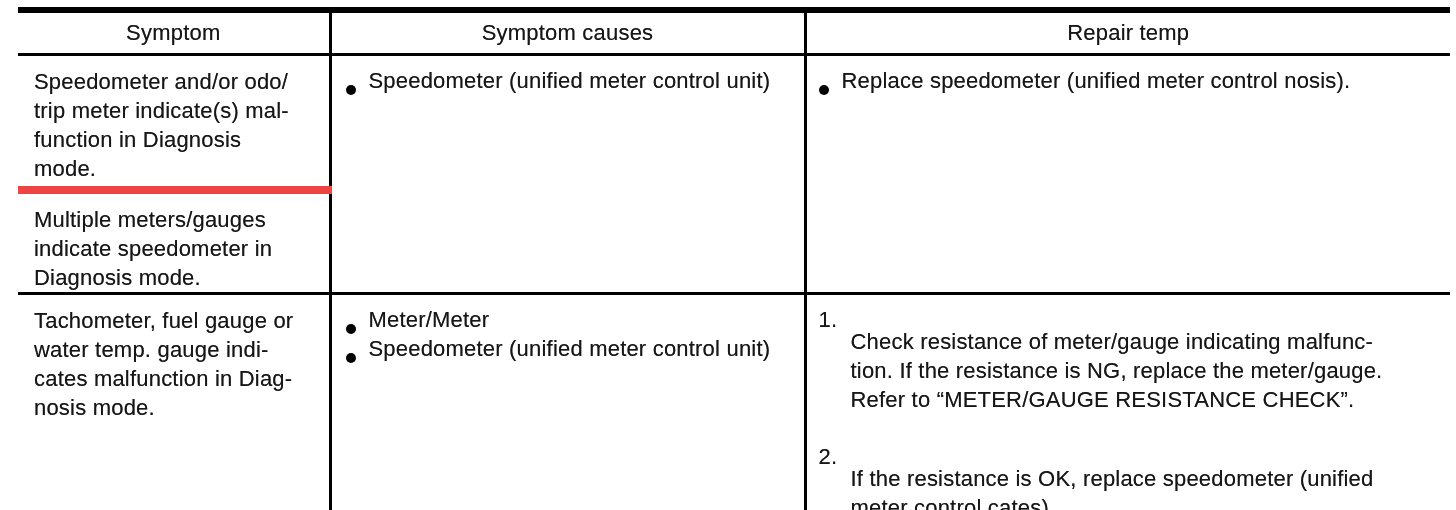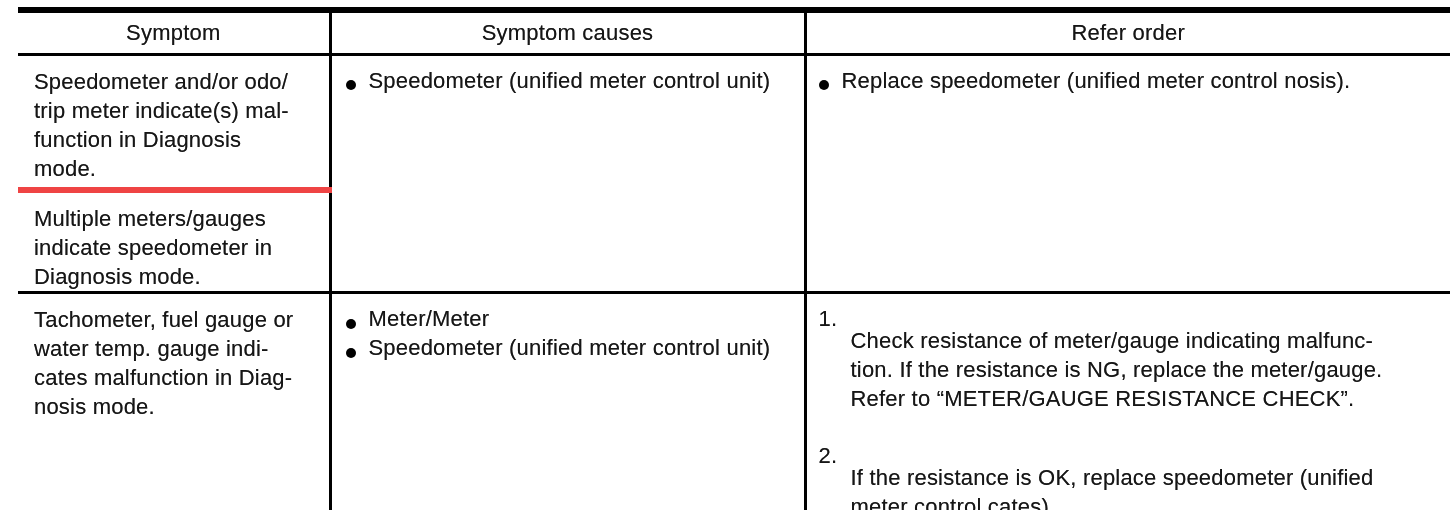--- a/index.html
+++ b/index.html
@@ -43,31 +43,31 @@
     text-align: center;
     font-weight: normal;
     border-bottom: 3px solid #000;
   }
   .vline { border-left: 3px solid #000; }
 
   td.symptom {
     white-space: pre-line;
     padding: 11px 6px 0 16px;
   }
-  tr.row-1a td.symptom { height: 136px; border-bottom: 6px solid #ef4444; }
+  tr.row-1a td.symptom { height: 136px; border-bottom: 8px solid #ef4444; }
   tr.row-1b td.symptom { height: 102px; }
   tr.row-1b td, td.rowspan-cell { border-bottom: 3px solid #000; }
   tr.row-2 > td { height: 195px; }
 
   td.causes { padding: 10px 6px 0 14px; }
   td.repair { padding: 10px 4px 0 12px; }
 
   .bullet-item {
     display: flex;
-    align-items: center;
+    align-items: flex-end;
     column-gap: 13px;
   }
   .bullet-dot {
     flex: none;
     width: 10px;
     height: 10px;
     margin-top: 10px;
     border-radius: 50%;
     background: #000;
   }
@@ -85,21 +85,21 @@
   <table class="diag-table">
     <colgroup>
       <col class="c1">
       <col class="c2">
       <col class="c3">
     </colgroup>
     <thead>
       <tr>
         <th>Symptom</th>
         <th class="vline">Symptom causes</th>
-        <th class="vline">Refer order</th>
+        <th class="vline">Repair temp</th>
       </tr>
     </thead>
     <tbody>
       <tr class="row-1a">
         <td class="symptom">Speedometer and/or odo/
 trip meter indicate(s) mal-
 function in Diagnosis
 mode.</td>
         <td class="vline causes rowspan-cell" rowspan="2">
           <div class="bullet-item">

